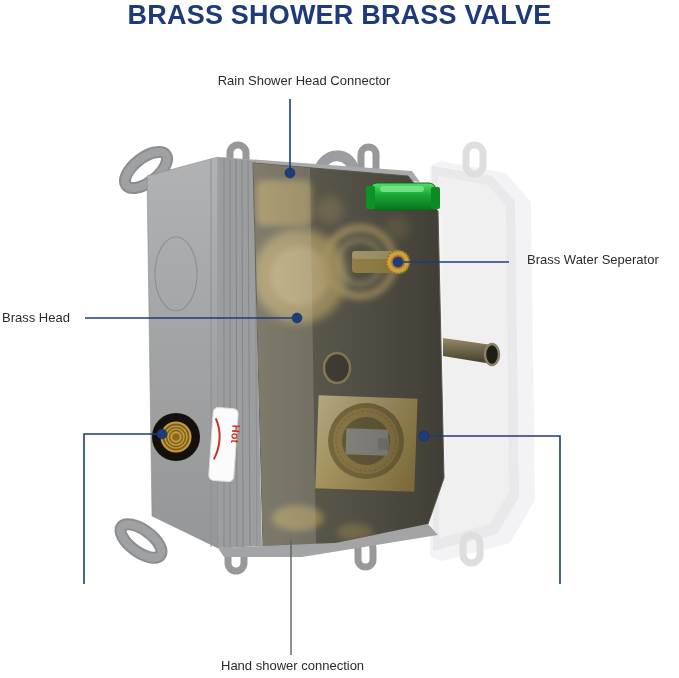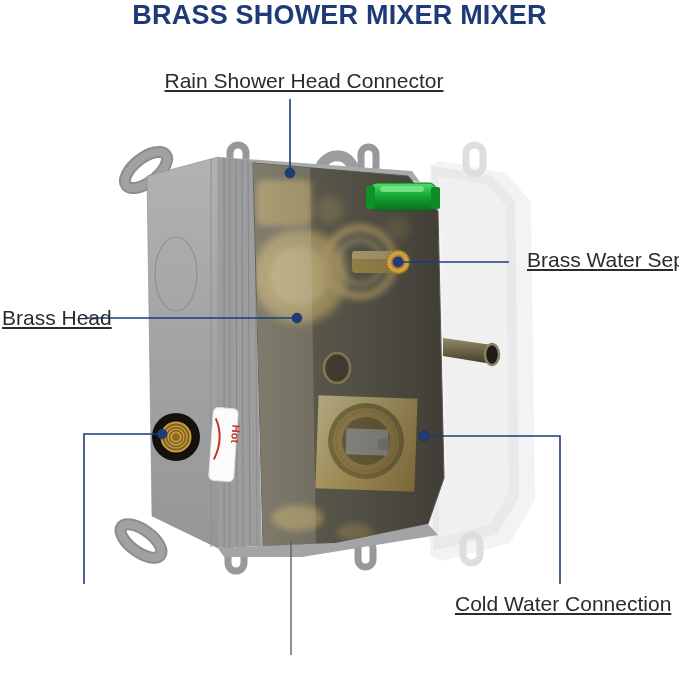--- a/index.html
+++ b/index.html
@@ -5,22 +5,22 @@
   html,body{margin:0;padding:0;background:#ffffff;}
   body{width:679px;height:678px;font-family:"Liberation Sans",sans-serif;}
   .stage{position:relative;width:679px;height:678px;overflow:hidden;background:#fff;}
   .stage svg{position:absolute;left:0;top:0;}
   .title{
     position:absolute;top:0;left:0;width:100%;text-align:center;
     font-size:27px;font-weight:700;letter-spacing:.2px;
     color:var(--c-title,#1e3a78);
   }
   .lbl{
-    position:absolute;font-size:21px;line-height:18px;
-    color:var(--c-label_text,#2b2b2b);white-space:nowrap;text-decoration:underline;
+    position:absolute;font-size:13px;line-height:18px;
+    color:var(--c-label_text,#2b2b2b);white-space:nowrap;
   }
   .lbl-rain{top:72px;left:154px;width:300px;text-align:center;}
   .lbl-sep{top:251px;left:527px;}
   .lbl-body{top:309px;left:2px;}
   .lbl-hot{top:596px;left:1px;}
   .lbl-cold{top:595px;left:455px;}
   .lbl-hand{top:657px;left:221px;}
   .co-line{stroke:var(--c-callout_line,#1d3c7c);stroke-width:1.6;fill:none;}
   .co-dot{fill:var(--c-callout_line,#1d3c7c);stroke:#152c5e;stroke-width:.5;}
   .hand-line{stroke:var(--c-hand_shower_line,#5f6163);stroke-width:1.4;fill:none;}
@@ -181,20 +181,20 @@
     <circle class="co-dot" cx="162" cy="434" r="5"></circle>
     <polyline class="co-line" points="157,434 84,434 84,584"></polyline>
 
     <circle class="co-dot" cx="424" cy="436" r="5"></circle>
     <polyline class="co-line" points="429,436 560,436 560,584"></polyline>
 
     <line class="hand-line" x1="291" y1="540" x2="291" y2="655"></line>
   </g>
 </svg>
 
-<div class="title">BRASS SHOWER MIXER MIXER</div>
+<div class="title">BRASS SHOWER BRASS VALVE</div>
 
 <div class="lbl lbl-rain">Rain Shower Head Connector</div>
 <div class="lbl lbl-sep">Brass Water Seperator</div>
 <div class="lbl lbl-body">Brass Head</div>
-<div class="lbl lbl-cold">Cold Water Connection</div>
+<div class="lbl lbl-hand">Hand shower connection</div>
 
 </div>
 
 </body></html>

